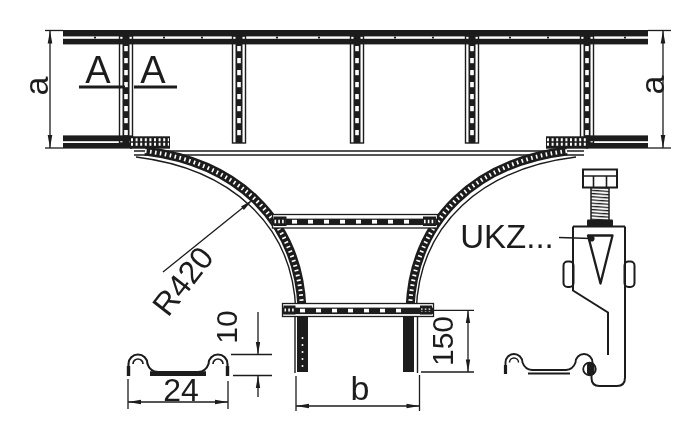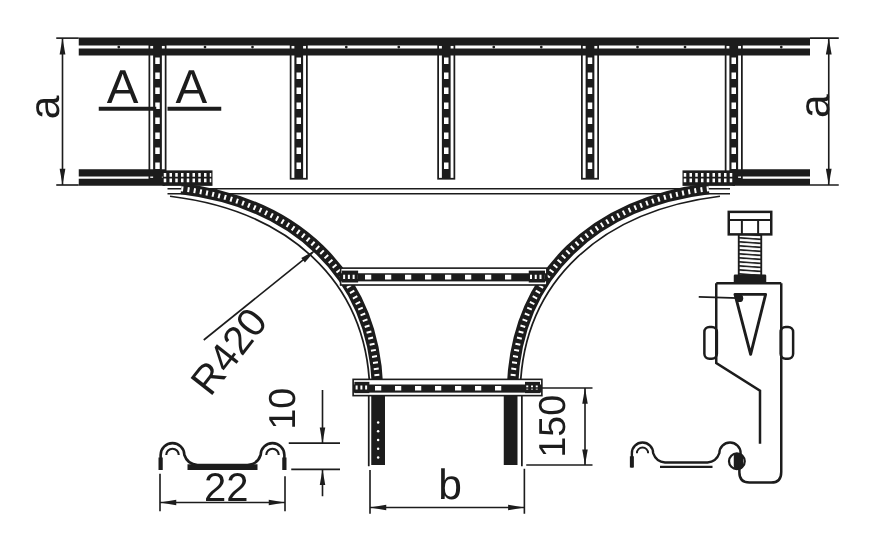--- a/index.html
+++ b/index.html
@@ -234,18 +234,19 @@
     <polygon points="128,402 141,399.8 141,404.2"></polygon>
     <polygon points="228,402 215,399.8 215,404.2"></polygon>
   </g>
 </svg>
 
 <div class="lbl rot90 f34" style="left:36px;top:86px">a</div>
 <div class="lbl rot90 f34" style="left:652px;top:85px">a</div>
 <div class="lbl f38" style="left:98px;top:70px">A</div>
 <div class="lbl f38" style="left:153px;top:70px">A</div>
 <div class="lbl rotR f32" style="left:183px;top:281px">R420</div>
+<div class="lbl f33" style="left:507px;top:236px">UKZ...</div>
 <div class="lbl rot90 f30" style="left:227px;top:327px">10</div>
-<div class="lbl f32" style="left:181px;top:390px">22</div>
+<div class="lbl f32" style="left:181px;top:390px">24</div>
 <div class="lbl f34" style="left:360px;top:388px">b</div>
 <div class="lbl rot90 f30" style="left:443px;top:341px">150</div>
 
 </div>
 
 </body></html>

